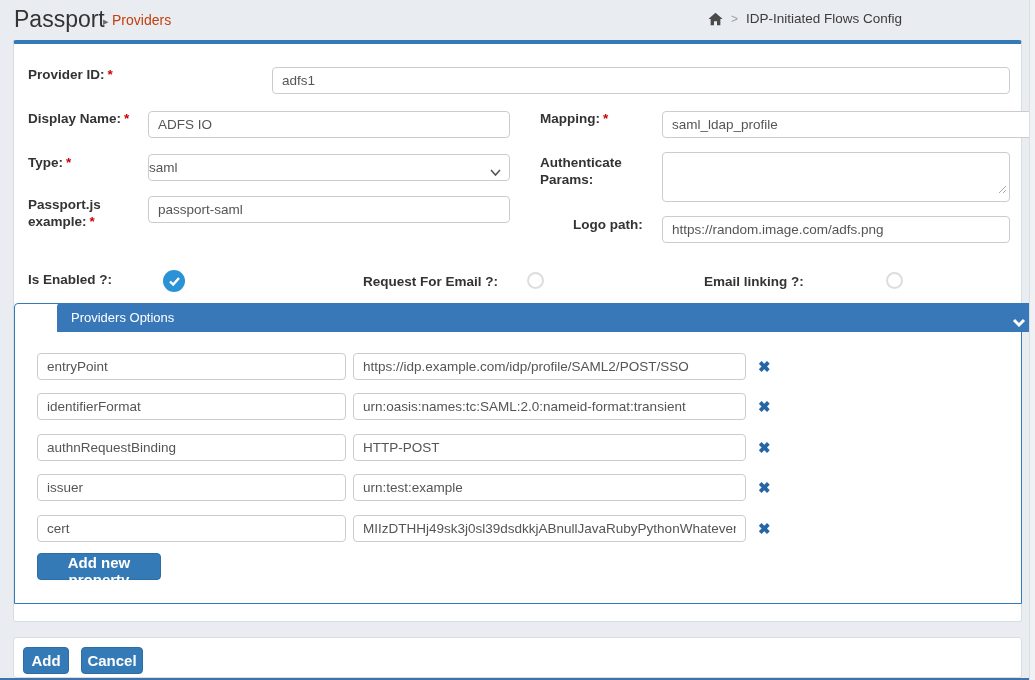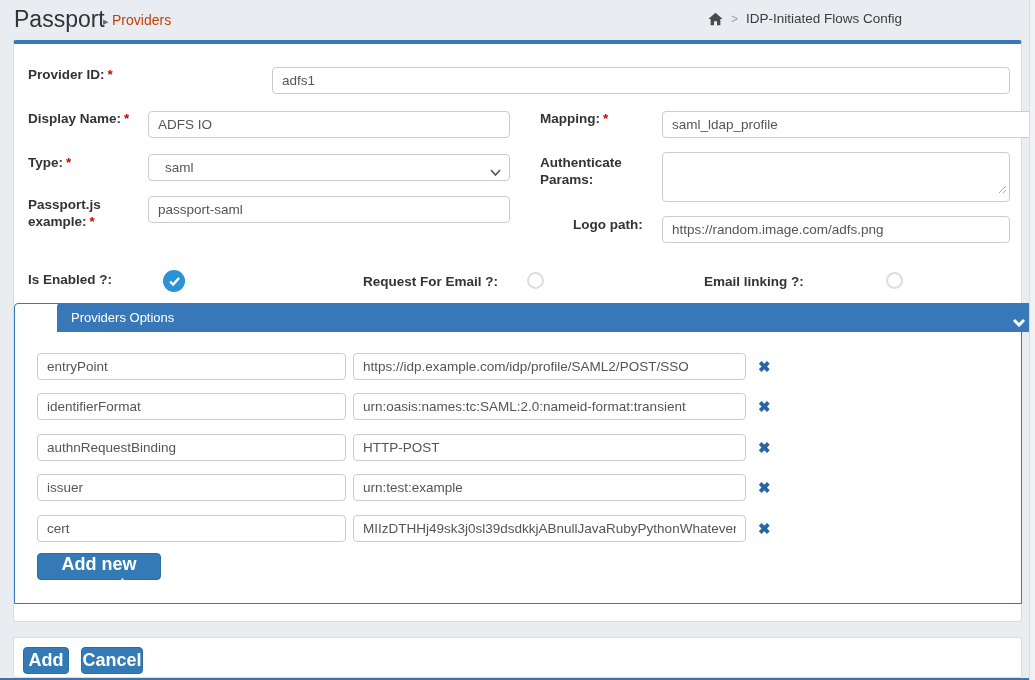--- a/index.html
+++ b/index.html
@@ -39,21 +39,21 @@
   }
   textarea.inp { resize:none; height:50px; padding-top:5px; }
   .ta-wrap { position:absolute; }
   .ta-wrap textarea { position:static; width:100%; height:100%; display:block; }
   .grip { position:absolute; right:3px; bottom:4px; pointer-events:none; }
 
   .sel-wrap { position:absolute; }
   .sel-wrap select {
     position:static; width:100%; height:27px; appearance:none; -webkit-appearance:none;
     border:1px solid #ccc; border-radius:4px; font-size:13.5px; color:#555;
-    padding:3px 16px; background:#fff; font-family:"Liberation Sans", sans-serif;
+    padding:3px 0; background:#fff; font-family:"Liberation Sans", sans-serif;
   }
   .sel-chev { position:absolute; right:9px; top:9px; pointer-events:none; }
 
   
   .chk { position:absolute; border-radius:50%; }
   .chk.on { width:22px; height:22px; background:#2b93d5; display:flex; align-items:center; justify-content:center; }
   .chk.off { width:17px; height:17px; background:#fff; border:2px solid #ddd; }
 
   
   .po-box {
@@ -68,21 +68,21 @@
   .po-chev { position:absolute; right:17px; top:10px; }
   .po-row { position:absolute; left:0; width:1008px; height:28px; }
   .po-row .k { left:22px; width:309px; }
   .po-row .v { left:338px; width:393px; }
   .del { position:absolute; left:743px; top:5px; font-size:15px; font-weight:bold;
          color:#2766a5; cursor:pointer; line-height:18px; }
 
   .btn {
     position:absolute; background:#337ab7; border:1px solid #2e6da4; color:#fff;
     border-radius:4px; font-family:"Liberation Sans", sans-serif;
-    font-size:18px; font-weight:600; cursor:pointer;
+    font-size:15px; font-weight:600; cursor:pointer;
   }
 
   
   .action-strip {
     position:absolute; left:13px; top:637px; width:1009px; height:41px;
     background:#fff; border:1px solid #dadde2; border-radius:3px;
   }
   .bottom-line { position:absolute; left:0; top:678px; width:1035px; height:2px; background:#3d72ab; }
   .scroll-strip { position:absolute; left:1029px; top:0; width:6px; height:680px;
                   background:#f0f1f4; border-left:1px solid #dcdde1; }

